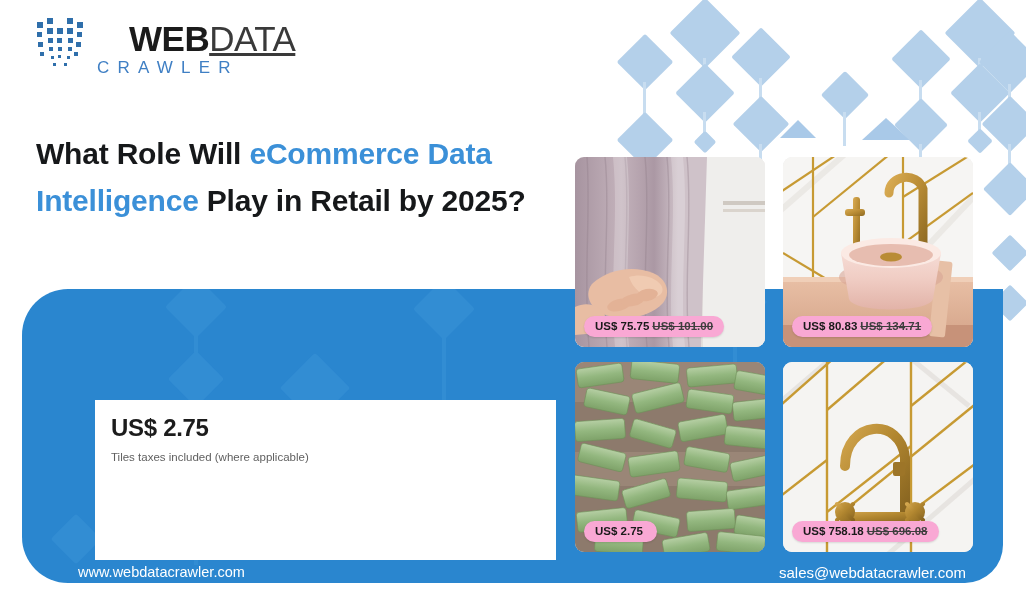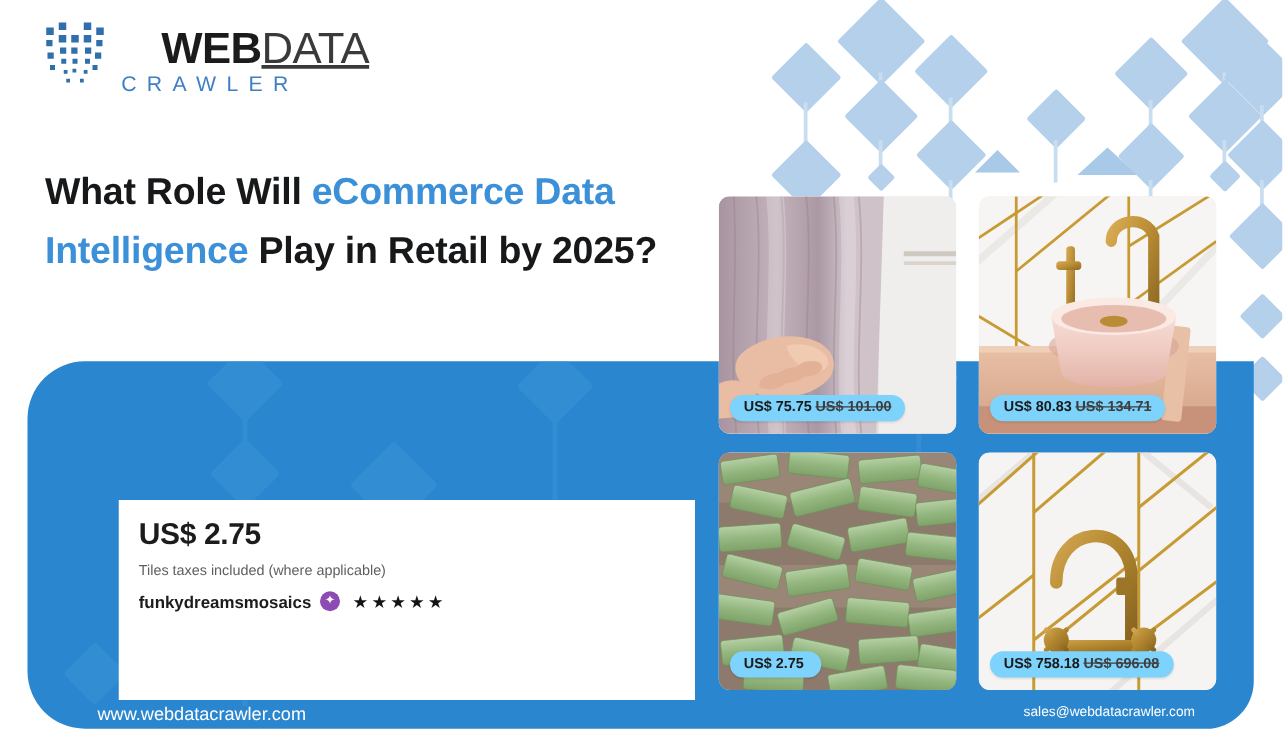--- a/index.html
+++ b/index.html
@@ -101,36 +101,36 @@
     border-radius: 9px; overflow: hidden; background: #eee;
   }
   .tile.t1 { left: 0;   top: 0; }
   .tile.t2 { left: 208px; top: 0; }
   .tile.t3 { left: 0;   top: 205px; }
   .tile.t4 { left: 208px; top: 205px; }
   .tile .art { position: absolute; inset: 0; }
 
   .price-tag {
     position: absolute; left: 9px; bottom: 10px;
-    background: #7dd3fc; border-radius: 13px;
+    background: #f9a8d4; border-radius: 13px;
     padding: 4px 11px 5px 11px;
     font-size: 11.5px; font-weight: 700; color: #1a1a1a;
     white-space: nowrap;
     box-shadow: 0 1px 2px rgba(0,0,0,.12);
   }
   .price-tag .old { color: #3e3e3e; text-decoration: line-through; font-weight: 700; margin-left: 3px; }
 
   
   .footer-left {
     position: absolute; left: 78px; top: 564px;
     color: #ffffff; font-size: 14.5px; text-align: center;
   }
   .footer-right {
-    position: absolute; right: 70px; top: 564px;
-    color: #ffffff; font-size: 11px;
+    position: absolute; right: 60px; top: 564px;
+    color: #ffffff; font-size: 15px;
   }
 </style>
 </head>
 <body>
 
 <div class="page">
 
   <div class="deco-layer">
 
     <div class="chain" style="left:625px; top:30px;">
@@ -245,25 +245,20 @@
       <div class="pd" style="width:46px;height:46px;left:690px;top:-10px;"></div>
       <div class="pl" style="left:711px;top:36px;height:70px;"></div>
       <div class="pd" style="width:40px;height:40px;left:692px;top:100px;"></div>
     </div>
   </div>
 
   <div class="info-card">
     <div class="info-inner">
       <div class="price-big">US$ 2.75</div>
       <div class="tax-note">Tiles taxes included (where applicable)</div>
-      <div class="shop-row">
-        <span class="shop-name">funkydreamsmosaics</span>
-        <span class="badge-star">✦</span>
-        <span class="stars">★★★★★</span>
-      </div>
     </div>
   </div>
 
   <div class="grid">
 
     <div class="tile t1">
       <svg class="art" viewBox="0 0 190 190" preserveAspectRatio="xMidYMid slice">
         <defs>
           <linearGradient id="g-cur" x1="0" y1="0" x2="1" y2="0">
             <stop offset="0" stop-color="#a794a0"></stop>

